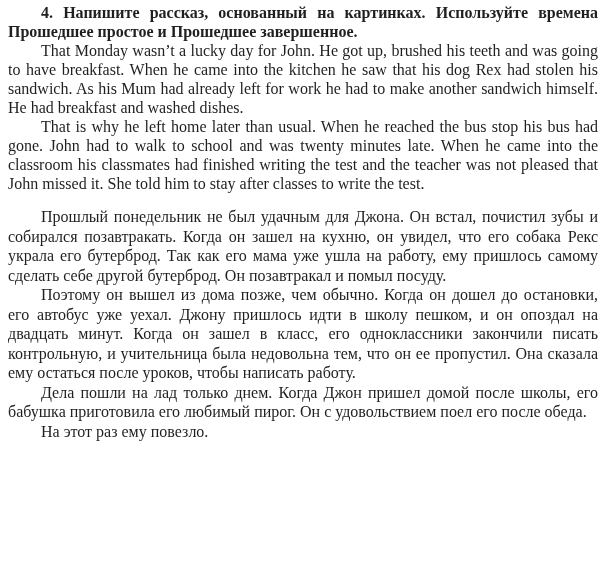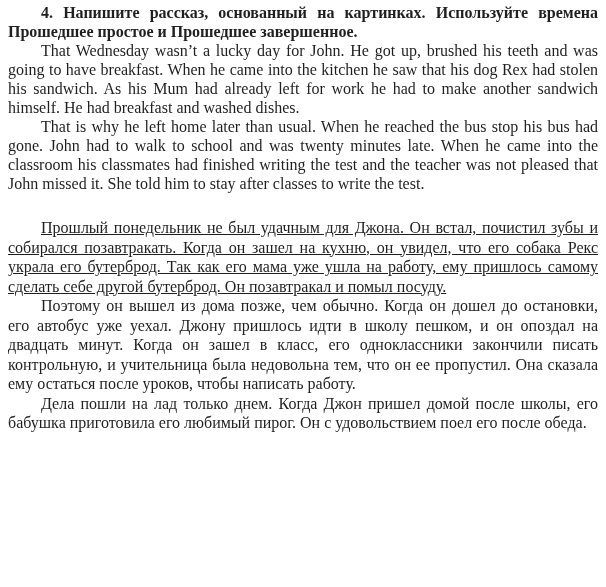--- a/index.html
+++ b/index.html
@@ -25,29 +25,29 @@
     text-indent: 33px;
     line-height: 19px;
   }
   .page p.heading {
     font-weight: 700;
   }
   .page p.ru {
     line-height: 19.5px;
   }
   .page p.ru-first {
-    margin-top: 25px;
-    text-decoration: underline;
+    margin-top: 14px;
   }
 </style>
 </head>
 <body>
 
 <div class="page" style="background: rgb(255, 255, 255); color: rgb(31, 31, 31);">
   <p class="heading" lang="ru">4. Напишите рассказ, основанный на картинках. Используйте времена Прошедшее простое и Прошедшее завершенное.</p>
 
-  <p class="en" lang="en">That Wednesday wasn’t a lucky day for John. He got up, brushed his teeth and was going to have breakfast. When he came into the kitchen he saw that his dog Rex had stolen his sandwich. As his Mum had already left for work he had to make another sandwich himself. He had breakfast and washed dishes.</p>
+  <p class="en" lang="en">That Monday wasn’t a lucky day for John. He got up, brushed his teeth and was going to have breakfast. When he came into the kitchen he saw that his dog Rex had stolen his sandwich. As his Mum had already left for work he had to make another sandwich himself. He had breakfast and washed dishes.</p>
   <p class="en" lang="en">That is why he left home later than usual. When he reached the bus stop his bus had gone. John had to walk to school and was twenty minutes late. When he came into the classroom his classmates had finished writing the test and the teacher was not pleased that John missed it. She told him to stay after classes to write the test.</p>
 
   <p class="ru ru-first" lang="ru">Прошлый понедельник не был удачным для Джона. Он встал, почистил зубы и собирался позавтракать. Когда он зашел на кухню, он увидел, что его собака Рекс украла его бутерброд. Так как его мама уже ушла на работу, ему пришлось самому сделать себе другой бутерброд. Он позавтракал и помыл посуду.</p>
   <p class="ru" lang="ru">Поэтому он вышел из дома позже, чем обычно. Когда он дошел до остановки, его автобус уже уехал. Джону пришлось идти в школу пешком, и он опоздал на двадцать минут. Когда он зашел в класс, его одноклассники закончили писать контрольную, и учительница была недовольна тем, что он ее пропустил. Она сказала ему остаться после уроков, чтобы написать работу.</p>
   <p class="ru" lang="ru">Дела пошли на лад только днем. Когда Джон пришел домой после школы, его бабушка приготовила его любимый пирог. Он с удовольствием поел его после обеда.</p>
+  <p class="ru" lang="ru">На этот раз ему повезло.</p>
 </div>
 
 </body></html>

